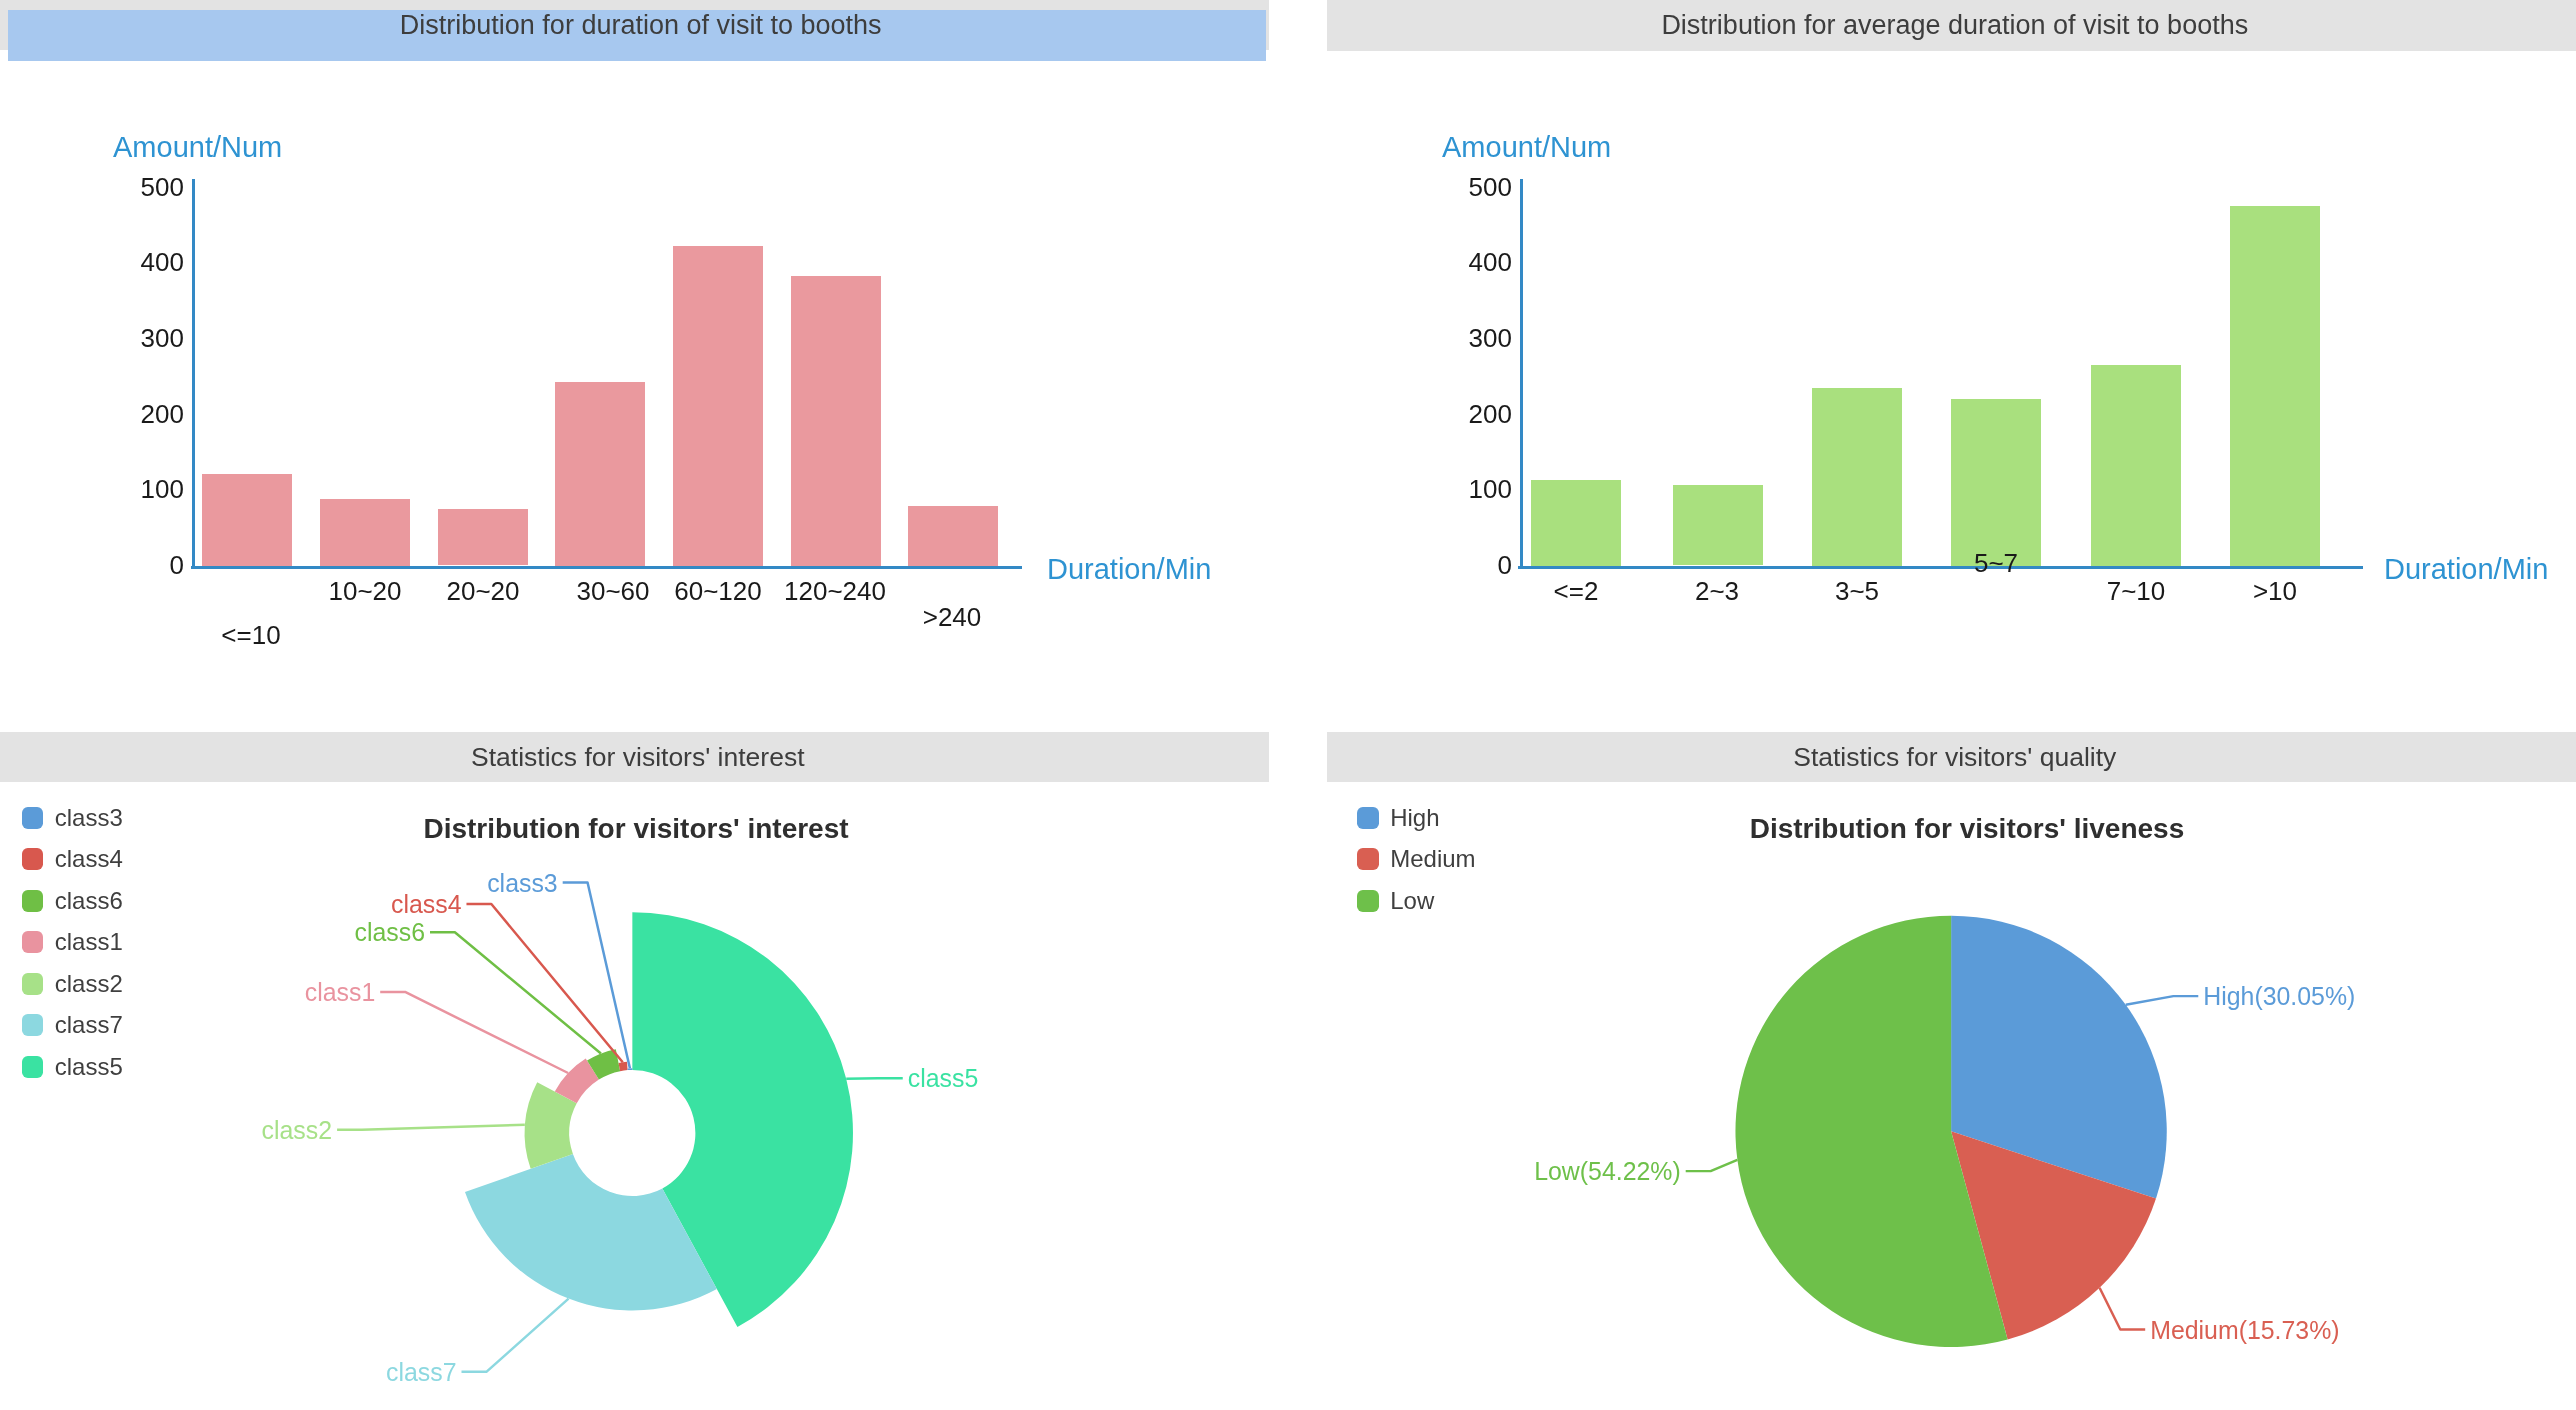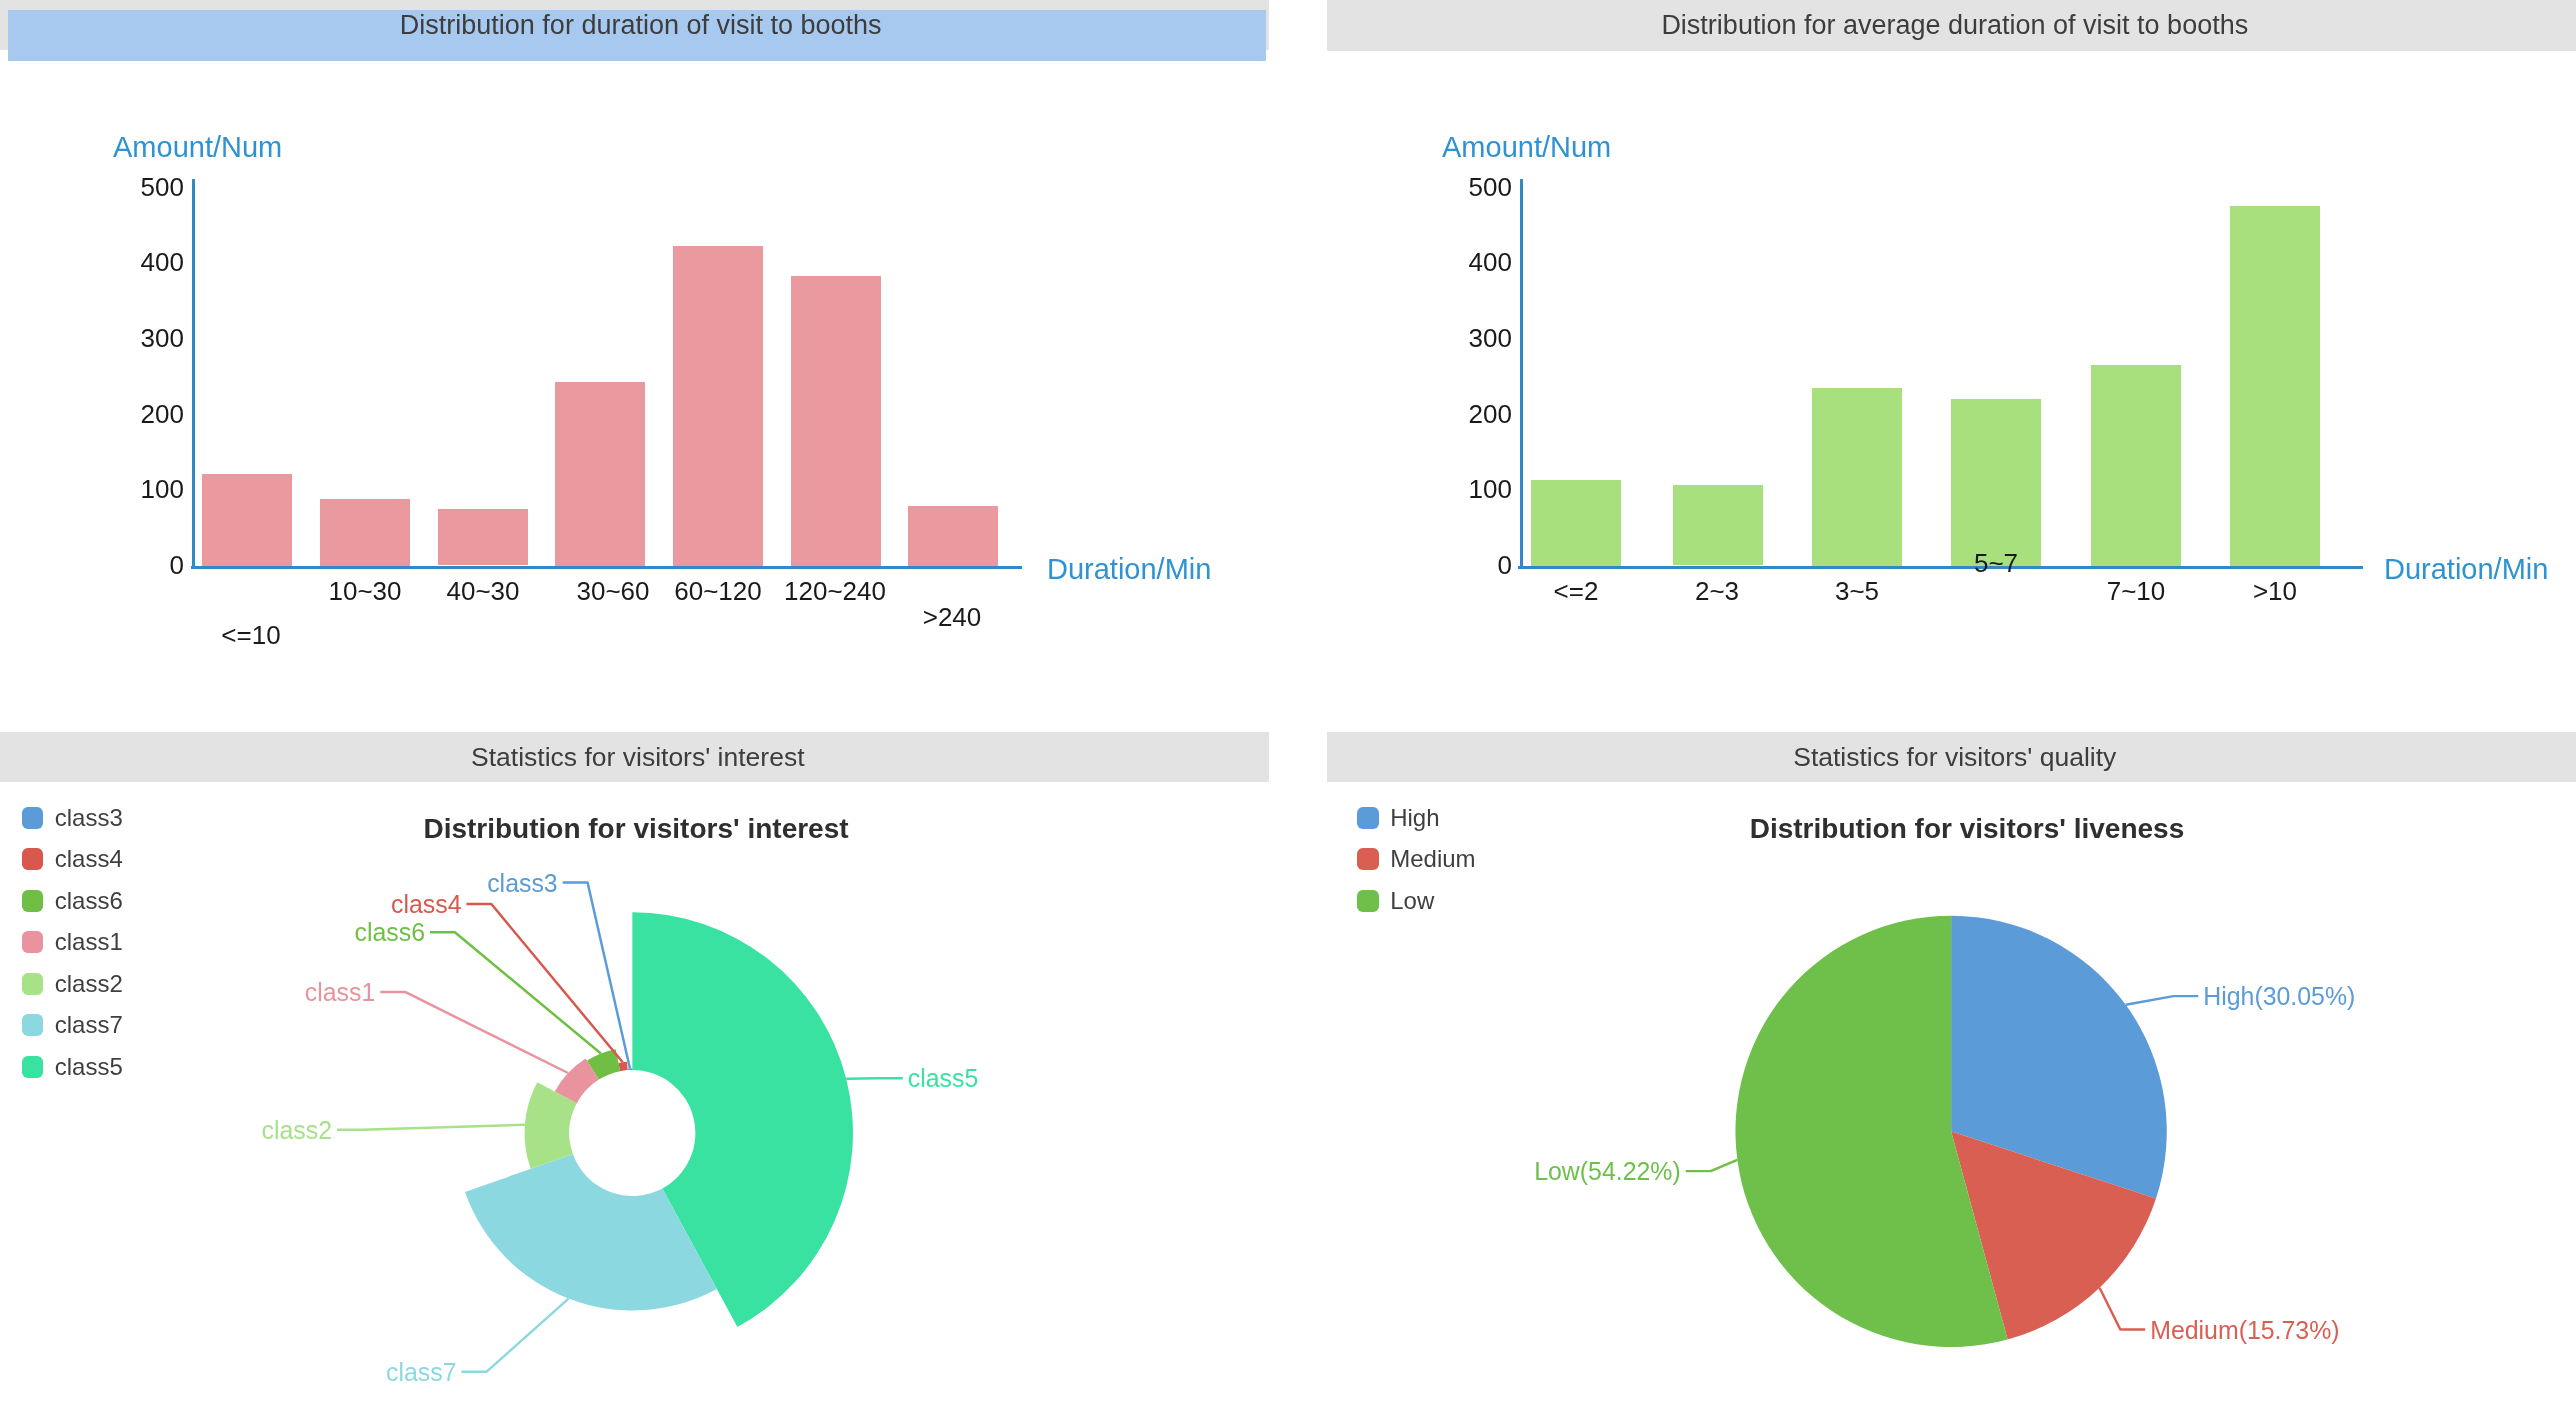--- a/index.html
+++ b/index.html
@@ -66,22 +66,22 @@
       <div class="tick-label" style="left: 76px; top: 247px; width: 108px;">400</div>
       <div class="tick-label" style="left: 76px; top: 172px; width: 108px;">500</div>
       <div class="bar" style="left: 202px; top: 474px; width: 90px; height: 92px; background: rgb(234, 153, 158);"></div>
       <div class="bar" style="left: 320px; top: 499px; width: 90px; height: 67px; background: rgb(234, 153, 158);"></div>
       <div class="bar" style="left: 438px; top: 509px; width: 90px; height: 56px; background: rgb(234, 153, 158);"></div>
       <div class="bar" style="left: 555px; top: 382px; width: 90px; height: 184px; background: rgb(234, 153, 158);"></div>
       <div class="bar" style="left: 673px; top: 246px; width: 90px; height: 320px; background: rgb(234, 153, 158);"></div>
       <div class="bar" style="left: 791px; top: 276px; width: 90px; height: 290px; background: rgb(234, 153, 158);"></div>
       <div class="bar" style="left: 908px; top: 506px; width: 90px; height: 60px; background: rgb(234, 153, 158);"></div>
       <div class="cat-label" style="left: 168px; top: 576px; width: 166px; margin-top: 44px;">&lt;=10</div>
-      <div class="cat-label" style="left: 282px; top: 576px; width: 166px;">10~30</div>
-      <div class="cat-label" style="left: 400px; top: 576px; width: 166px;">40~30</div>
+      <div class="cat-label" style="left: 282px; top: 576px; width: 166px;">10~20</div>
+      <div class="cat-label" style="left: 400px; top: 576px; width: 166px;">20~20</div>
       <div class="cat-label" style="left: 530px; top: 576px; width: 166px;">30~60</div>
       <div class="cat-label" style="left: 635px; top: 576px; width: 166px;">60~120</div>
       <div class="cat-label" style="left: 752px; top: 576px; width: 166px;">120~240</div>
       <div class="cat-label" style="left: 869px; top: 576px; width: 166px; margin-top: 26px;">&gt;240</div>
     </div>
   <div class="chart-layer" id="bar-chart-1">
       <div class="axis-line" style="left: 1520px; top: 179px; width: 2.5px; height: 389px; background: rgb(51, 137, 197);"></div>
       <div class="axis-line" style="left: 1518px; top: 566px; width: 845px; height: 2.5px; background: rgb(51, 137, 197);"></div>
       <div class="tick-label" style="left: 1404px; top: 550px; width: 108px;">0</div>
       <div class="tick-label" style="left: 1404px; top: 474px; width: 108px;">100</div>

